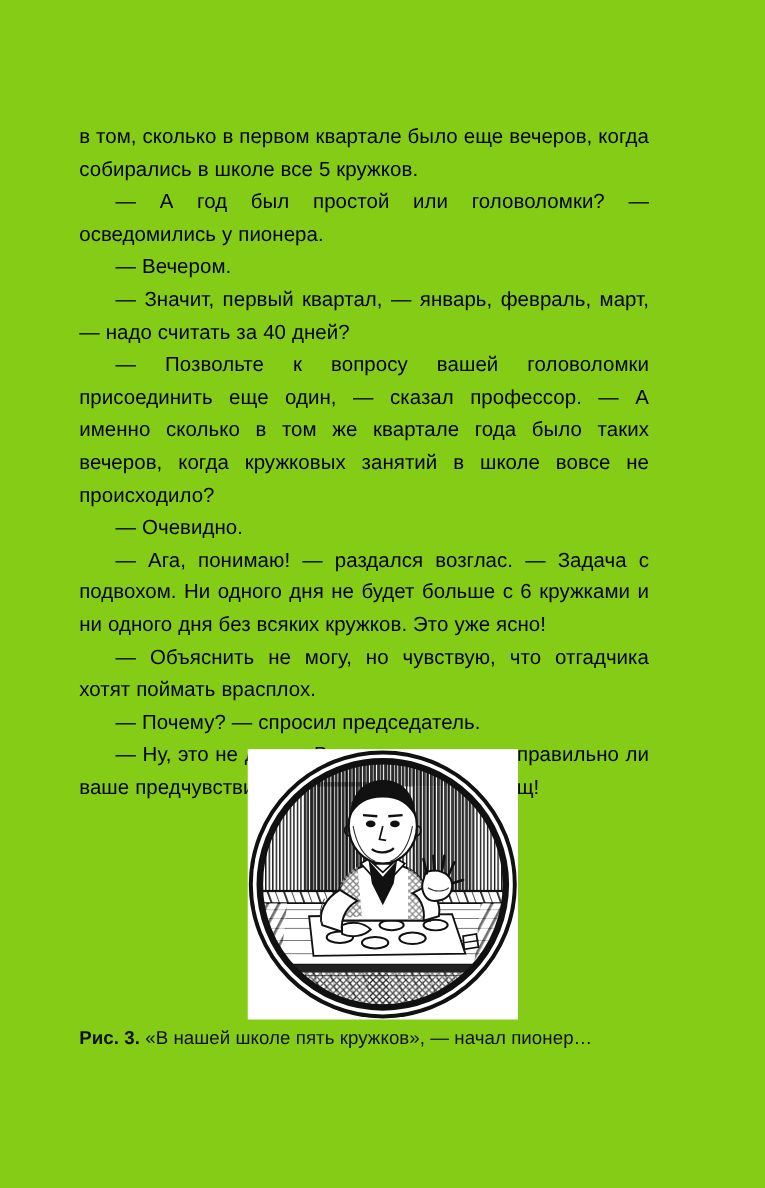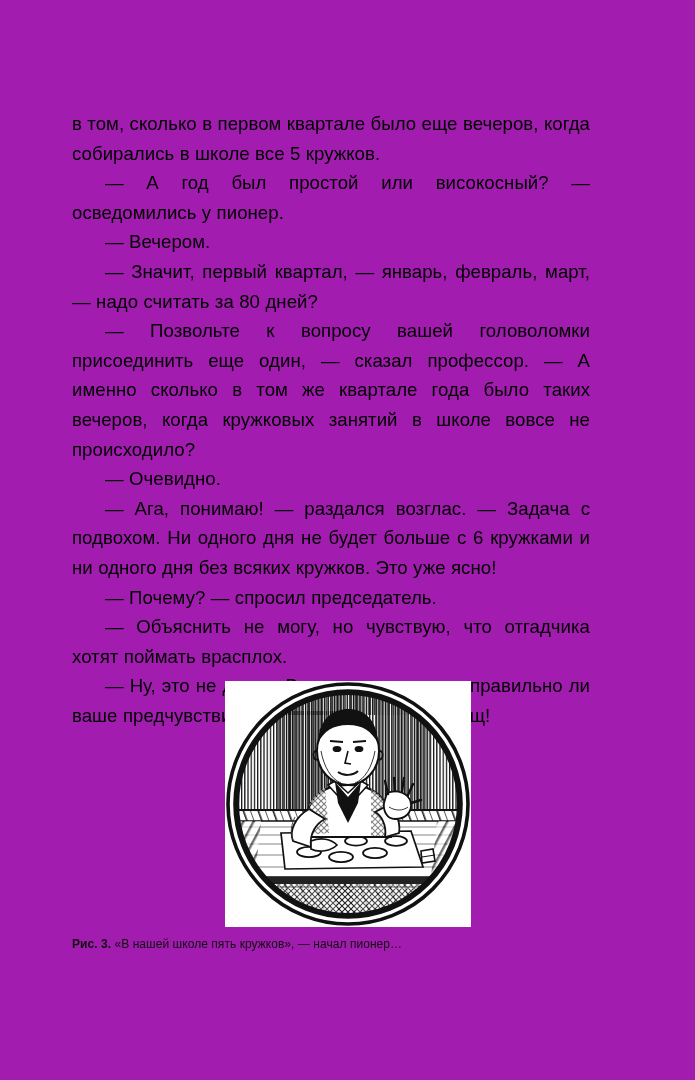--- a/index.html
+++ b/index.html
@@ -14,21 +14,21 @@
     overflow: hidden;
     font-family: "Liberation Sans", sans-serif;
     color: #000000;
   }
 
   .page {
     position: absolute;
     left: 0; top: 0;
     width: 695px;
     height: 1080px;
-    background: #a21caf;
+    background: #84cc16;
   }
 
   .text-column {
     position: absolute;
     left: 72px;
     top: 109px;
     width: 518px;
   }
 
   .para {
@@ -66,45 +66,45 @@
     display: block;
     width: 246px;
     height: 246px;
   }
 
   .caption {
     position: absolute;
     left: 72px;
     top: 932px;
     width: 540px;
-    font-size: 12px;
+    font-size: 17px;
     line-height: 24px;
     letter-spacing: 0.05px;
     white-space: nowrap;
     color: #101010;
   }
   .caption .fig-label {
     font-weight: bold;
   }
 </style>
 </head>
 <body>
 
 <div class="page">
 
   <div class="text-column">
     <p class="para">в том, сколько в первом квартале было еще вечеров, когда собирались в школе все 5 кружков.</p>
-    <p class="para indent">— А год был простой или високосный? — осведомились у пионер.</p>
+    <p class="para indent">— А год был простой или головоломки? — осведомились у пионера.</p>
     <p class="para indent last-line-full">— Вечером.</p>
-    <p class="para indent">— Значит, первый квартал, — январь, февраль, март, — надо считать за 80 дней?</p>
+    <p class="para indent">— Значит, первый квартал, — январь, февраль, март, — надо считать за 40 дней?</p>
     <p class="para indent">— Позвольте к вопросу вашей головоломки присоединить еще один, — сказал профессор. — А именно сколько в том же квартале года было таких вечеров, когда кружковых занятий в школе вовсе не происходило?</p>
     <p class="para indent last-line-full">— Очевидно.</p>
     <p class="para indent">— Ага, понимаю! — раздался возглас. — Задача с подвохом. Ни одного дня не будет больше с 6 кружками и ни одного дня без всяких кружков. Это уже ясно!</p>
+    <p class="para indent">— Объяснить не могу, но чувствую, что отгадчика хотят поймать врасплох.</p>
     <p class="para indent last-line-full">— Почему? — спросил председатель.</p>
-    <p class="para indent">— Объяснить не могу, но чувствую, что отгадчика хотят поймать врасплох.</p>
     <p class="para indent">— Ну, это не довод. Вечером выяснится, правильно ли ваше предчувствие. За вами очередь, товарищ!</p>
   </div>
 
   <div class="figure-block">
     <div class="vignette-wrap">
       <svg class="vignette" viewBox="0 0 246 246" xmlns="http://www.w3.org/2000/svg">
         <defs>
           <clipPath id="innerClip">
             <circle cx="123" cy="123" r="110"></circle>
           </clipPath>

